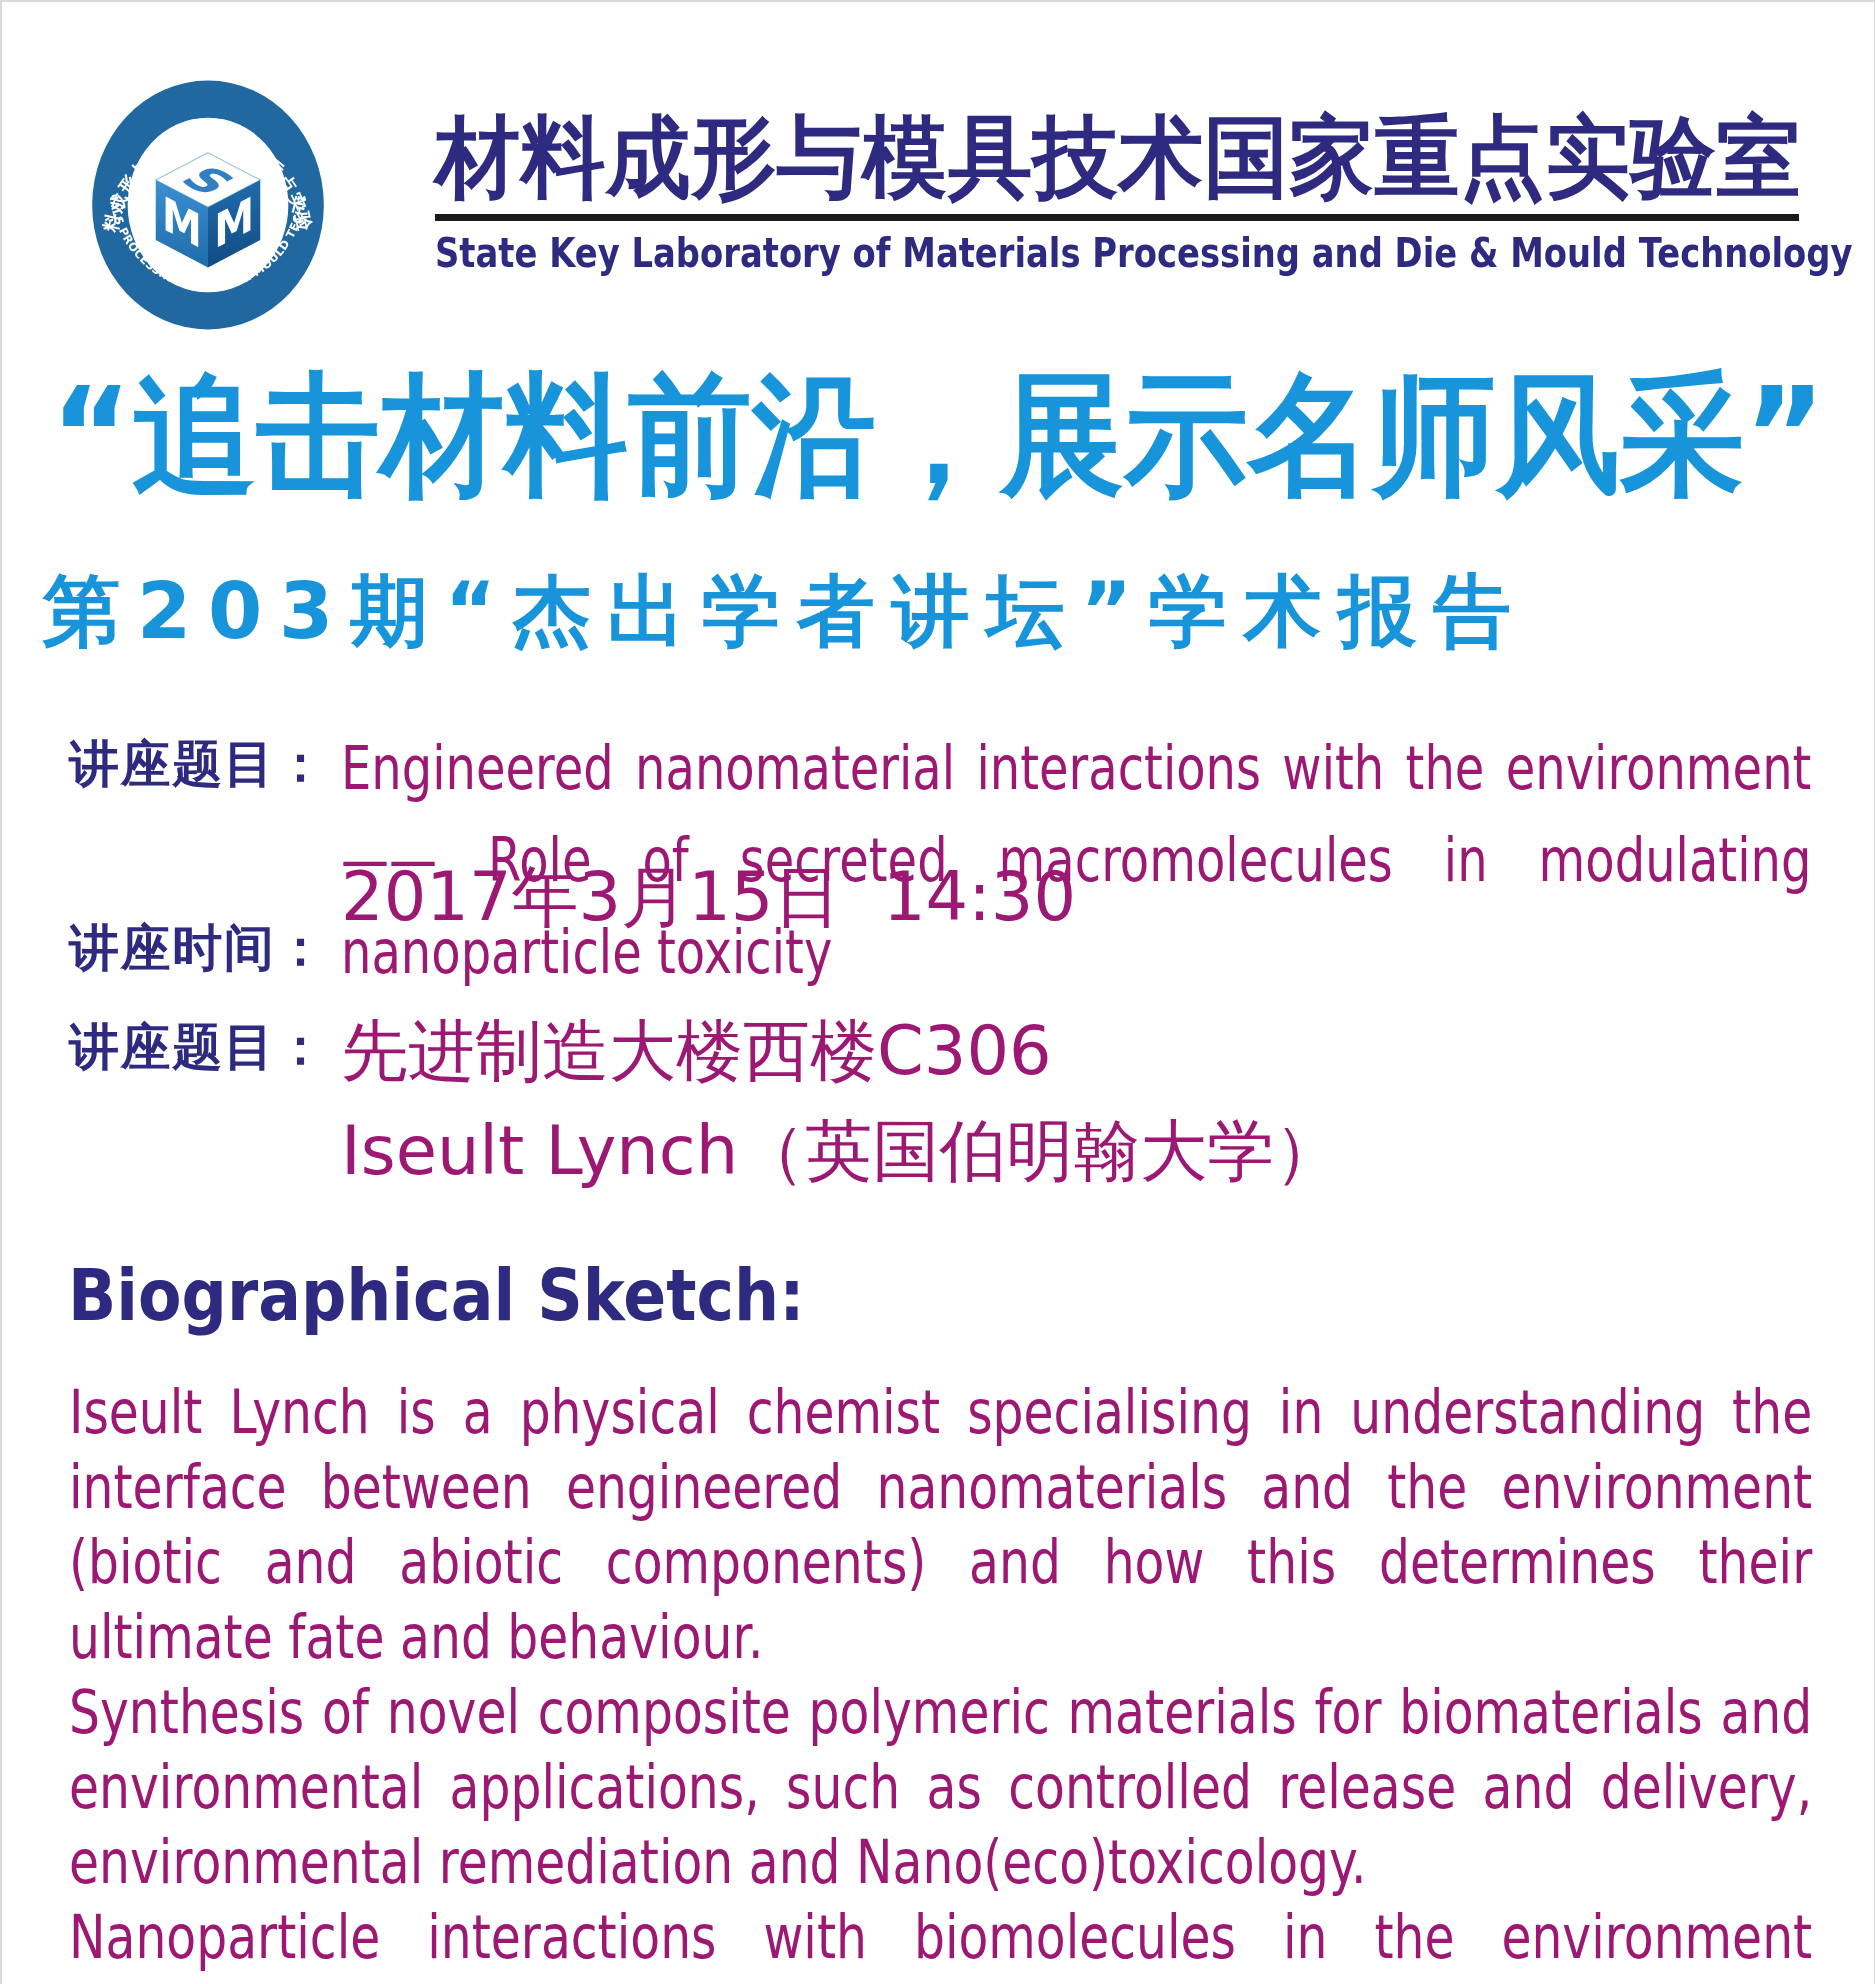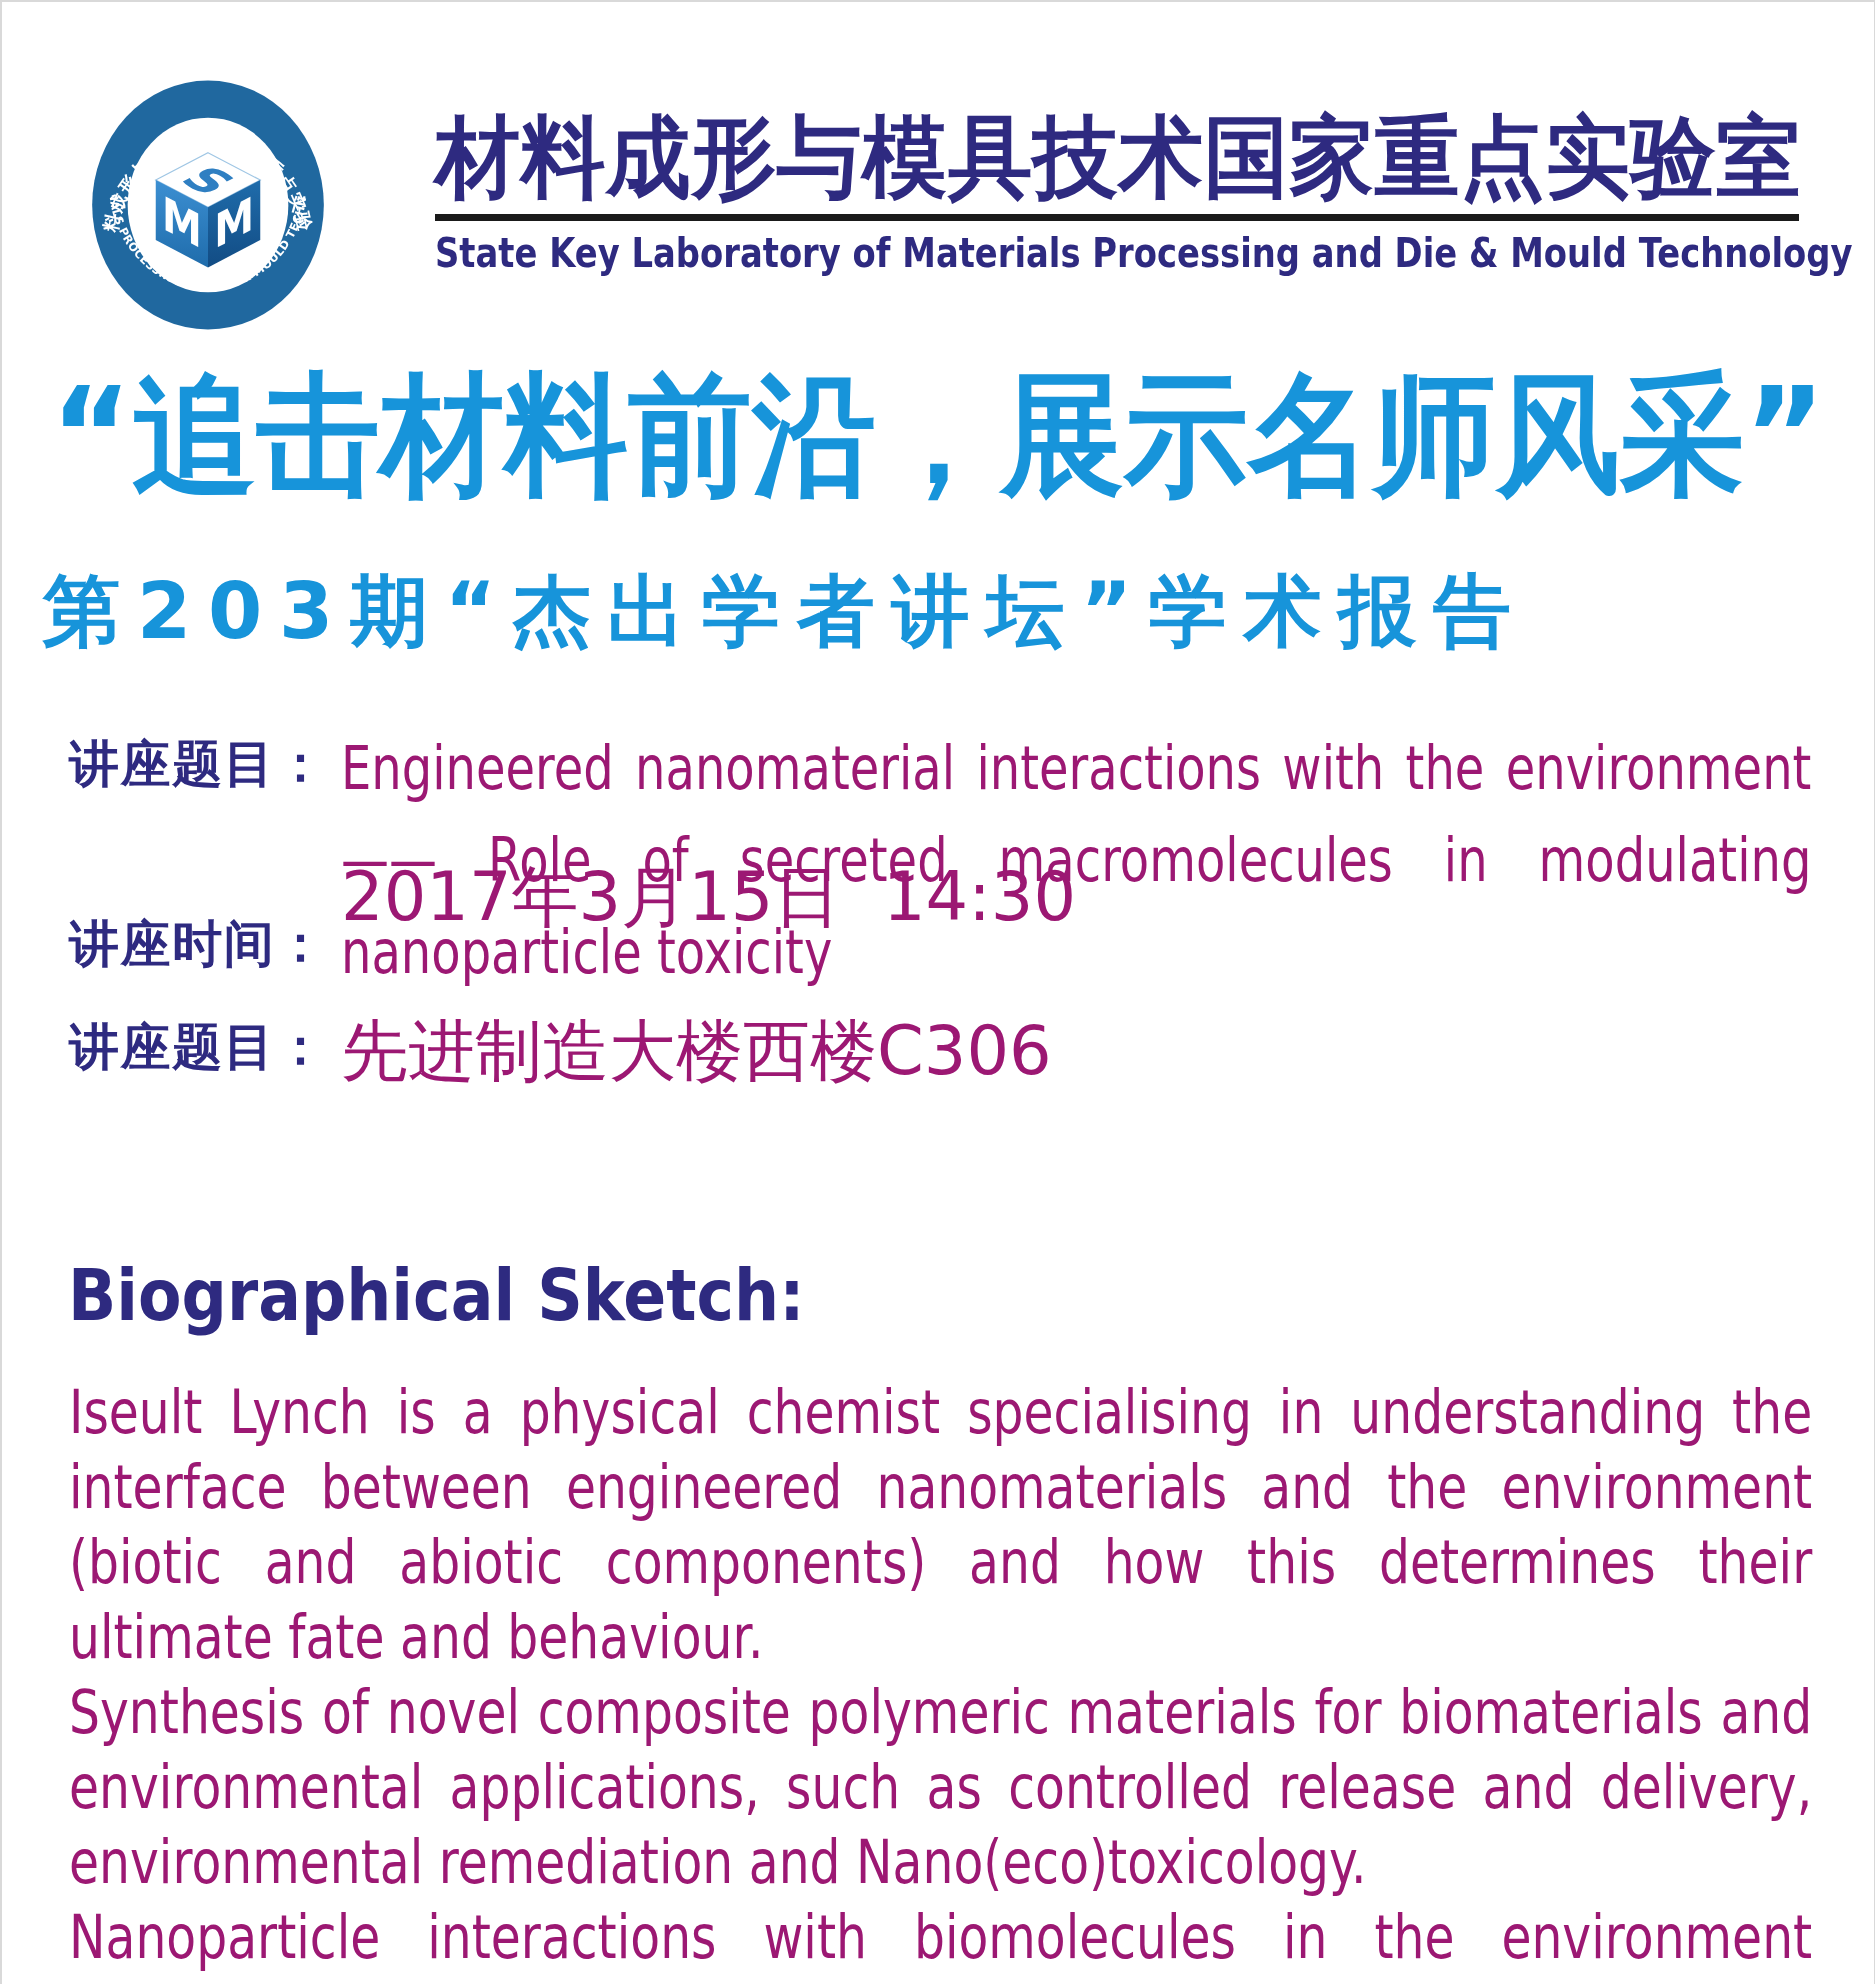--- a/index.html
+++ b/index.html
@@ -50,21 +50,21 @@
   .v-en{
     top:722px;width:1838px;
     font-size:60px;line-height:92px;text-align:justify;
     transform:scaleX(0.80);transform-origin:0 0;
   }
   .v-cjk{font-size:67px;}
   #v-time{top:857px;}
   #v-addr{top:1011px;}
   #v-speaker{top:1111px;}
   #l-title{top:734px;}
-  #l-time{top:918px;font-family:Liberation Mono, monospace;}
+  #l-time{top:918px;}
   #l-addr{top:1017px;}
   #l-speaker{top:1118px;}
   
   .bio-heading{
     position:absolute;left:68px;top:1259px;
     font-size:72px;font-weight:bold;color:#2e2a80;
     white-space:nowrap;line-height:1;
     transform:scaleX(0.88);transform-origin:0 0;
   }
   .bio-text{
@@ -131,20 +131,21 @@
 
   <div class="row-label" id="l-title">讲座题目：</div>
   <div class="row-value v-en" id="v-title">Engineered nanomaterial interactions with the environment —— Role of secreted macromolecules in modulating nanoparticle toxicity</div>
 
   <div class="row-label" id="l-time">讲座时间：</div>
   <div class="row-value v-cjk" id="v-time">2017年3月15日  14:30</div>
 
   <div class="row-label" id="l-addr">讲座题目：</div>
   <div class="row-value v-cjk" id="v-addr">先进制造大楼西楼C306</div>
 
+  <div class="row-value v-cjk" id="v-speaker">Iseult Lynch（英国伯明翰大学）</div>
 
   <div class="bio-heading">Biographical Sketch:</div>
   <div class="bio-text">
     <p>Iseult Lynch is a physical chemist specialising in understanding the interface between engineered nanomaterials and the environment (biotic and abiotic components) and how this determines their ultimate fate and behaviour.</p>
     <p>Synthesis of novel composite polymeric materials for biomaterials and environmental applications, such as controlled release and delivery, environmental remediation and Nano(eco)toxicology.</p>
     <p>Nanoparticle interactions with biomolecules in the environment (natural organic matter, secreted proteins, organic pollutants, etc.) –the “eco–corona” and secondary pollutant effects.</p>
 
   </div>
 
 </div>

